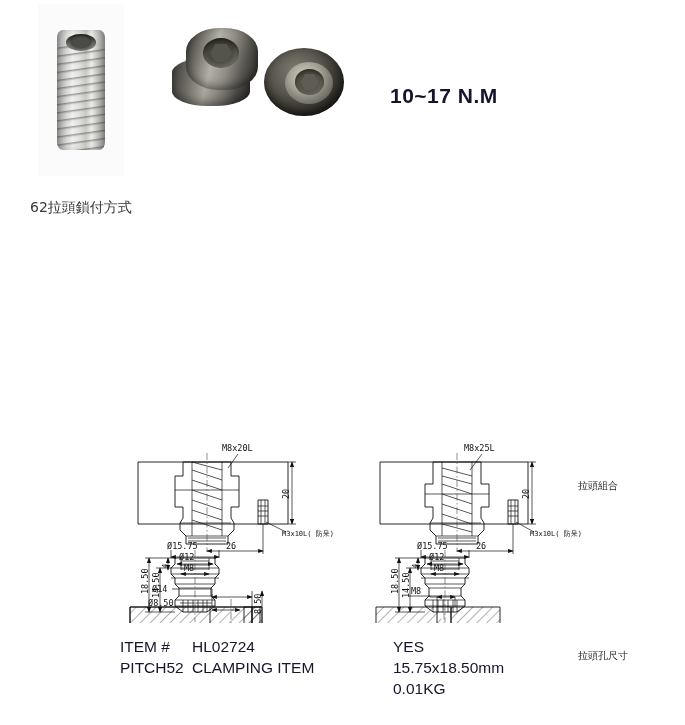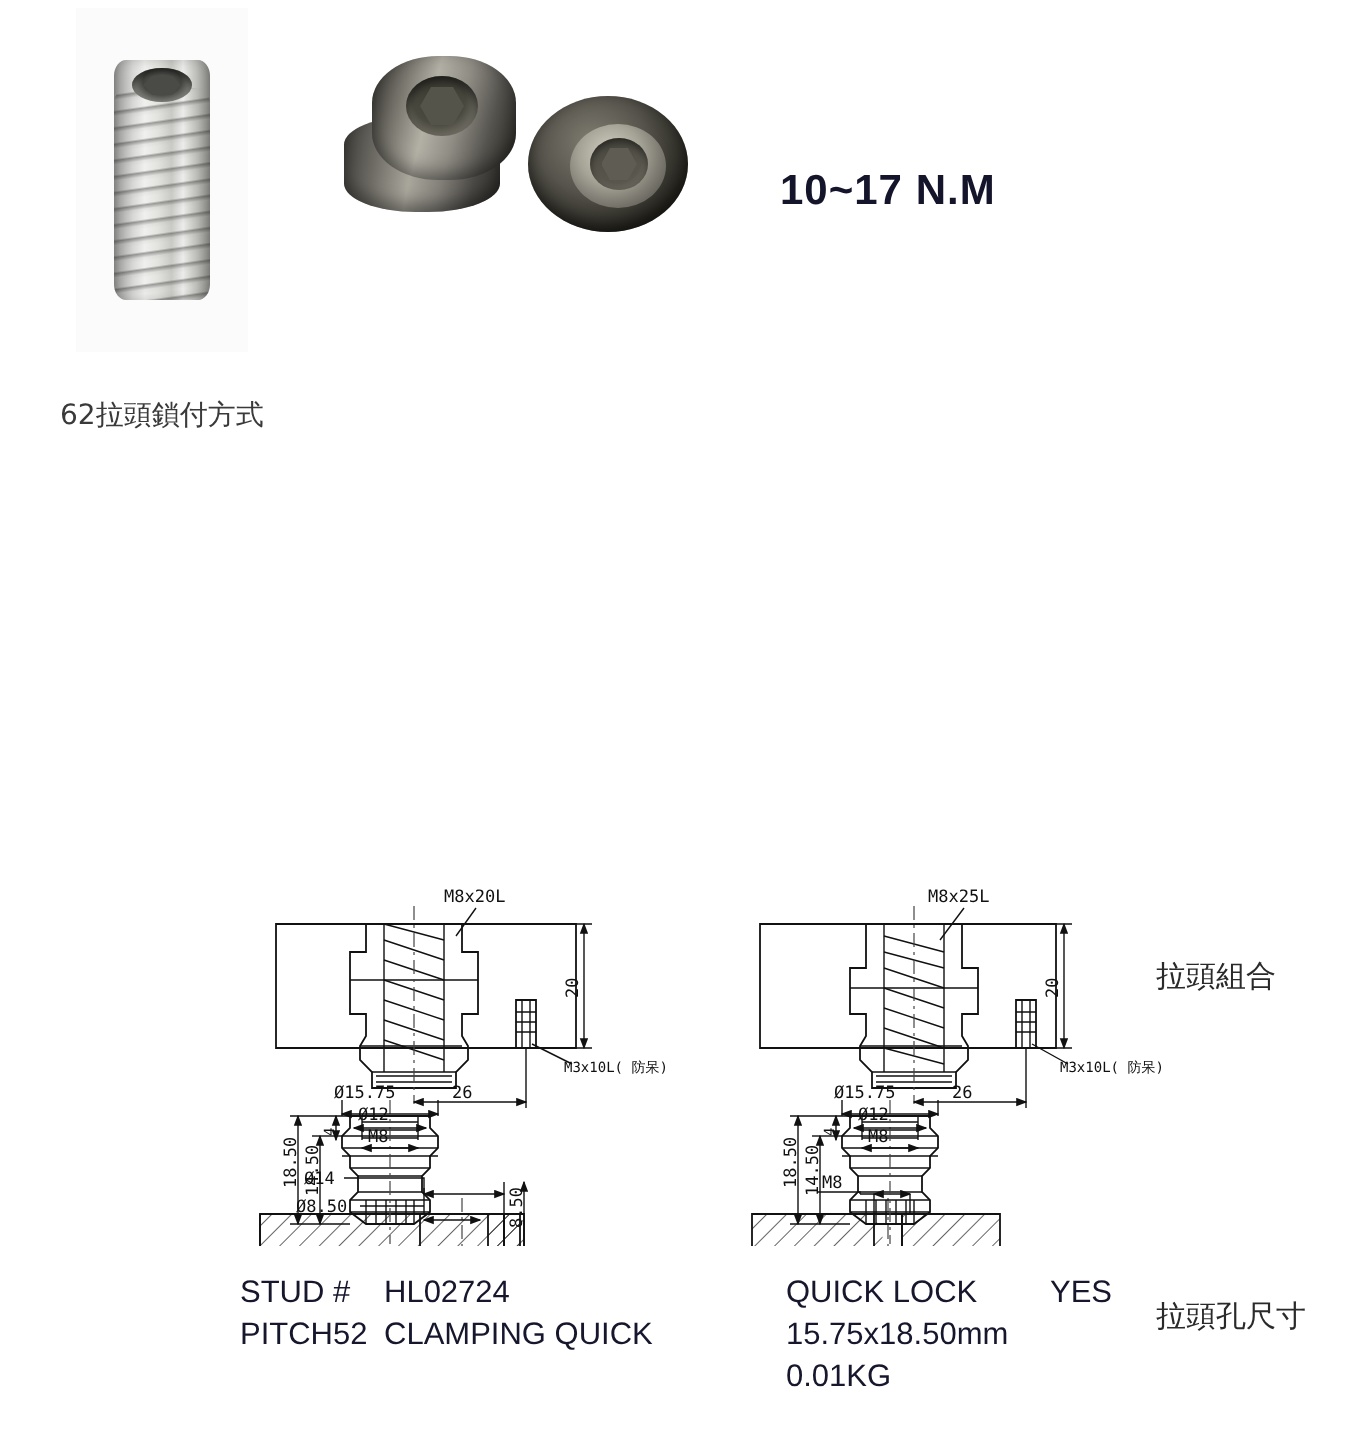--- a/index.html
+++ b/index.html
@@ -137,21 +137,21 @@
     font-size: 14px; color: #3a3a3a;
     white-space: nowrap;
     font-family: "DejaVu Sans", sans-serif;
   }
 
   
   #drawings { position: absolute; left: 0; top: 218px; width: 598px; height: 405px; }
 
   .row-label {
     position: absolute;
-    font-size: 15px; color: #2a2a2a;
+    font-size: 10px; color: #2a2a2a;
     font-family: "DejaVu Sans", sans-serif;
     white-space: nowrap;
   }
   #row-label-1 { left: 578px; top: 261px; }
   #row-label-2 { left: 578px; top: 431px; font-family: Liberation Mono, monospace; }
 
   svg { display:block; }
   .ln   { stroke:#111; fill:none; stroke-width:0.9; }
   .ln-t { stroke:#111; fill:none; stroke-width:0.7; }
   .dim  { stroke:#111; fill:none; stroke-width:0.7; }
@@ -450,32 +450,31 @@
   </svg>
 
   <div class="row-label" id="row-label-1">拉頭組合</div>
   <div class="row-label" id="row-label-2">拉頭孔尺寸</div>
 
 </div>
 
 <div id="spec-table">
   <div class="spec-col-left">
     <div class="spec-line">
-      <span class="spec-key k1">STUD #</span>
+      <span class="spec-key k1">ITEM #</span>
       <span class="spec-val v1">HL02724</span>
     </div>
     <div class="spec-line">
       <span class="spec-key k1">PITCH52</span>
-      <span class="spec-val v1">CLAMPING QUICK</span>
+      <span class="spec-val v1">CLAMPING ITEM</span>
     </div>
   </div>
 
   <div class="spec-col-right">
     <div class="spec-line">
-      <span class="spec-key k2">QUICK LOCK</span>
       <span class="spec-val v2">YES</span>
     </div>
     <div class="spec-line">
       <span class="spec-val v2">15.75x18.50mm</span>
     </div>
     <div class="spec-line">
       <span class="spec-val v2">0.01KG</span>
     </div>
   </div>
 </div>

